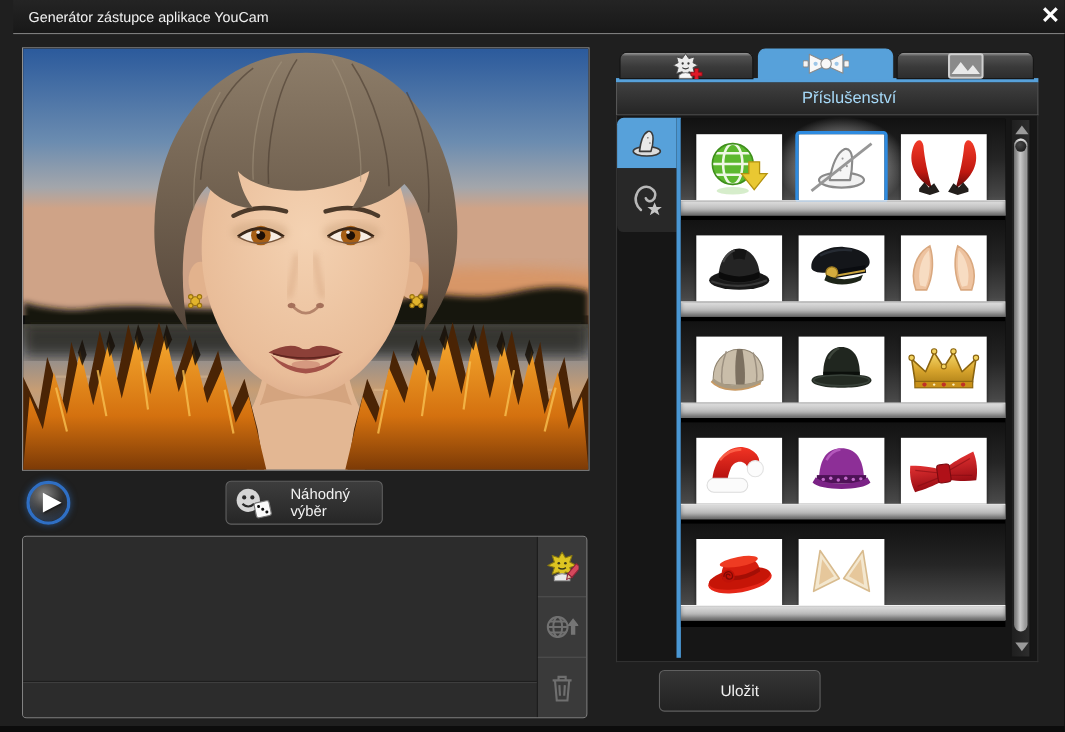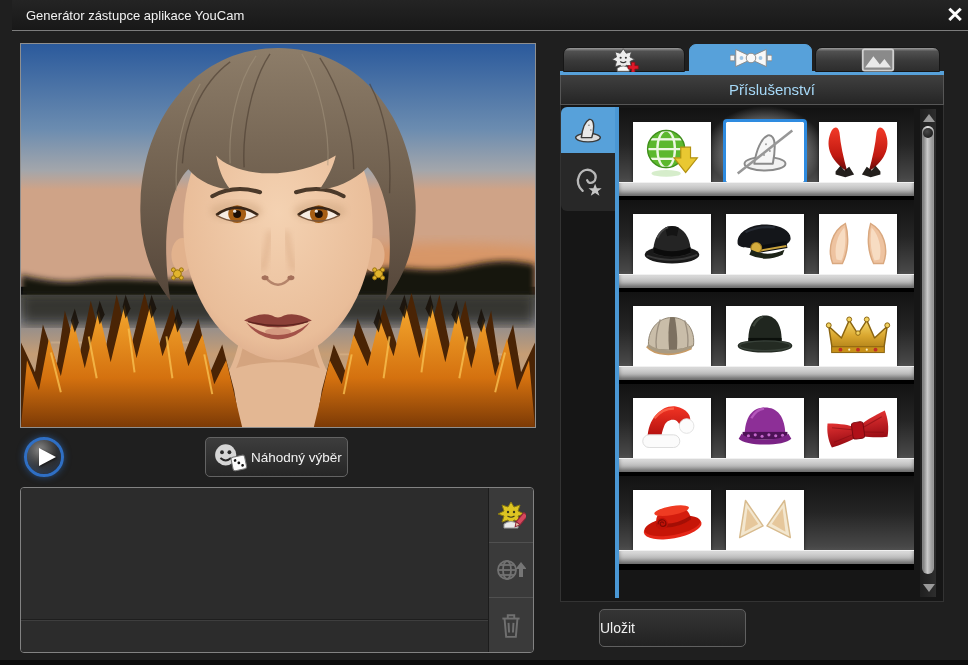--- a/index.html
+++ b/index.html
@@ -22,21 +22,21 @@
   
   .play-btn{position:absolute;left:24px;top:437px;width:40px;height:40px;border-radius:50%;
     border:3px solid #2f6fc4;cursor:pointer;
     background:radial-gradient(circle at 38% 28%,#858585,#2b2b2b 55%,#060606 92%);
     box-shadow:0 0 7px rgba(50,120,210,.55), inset 0 -5px 7px rgba(130,180,255,.22);}
   .play-tri{position:absolute;left:12px;top:8px;width:0;height:0;
     border-left:17px solid #fff;border-top:9px solid transparent;border-bottom:9px solid transparent;
     filter:drop-shadow(1px 1px 1px rgba(0,0,0,.7));}
   .random-btn{position:absolute;left:205px;top:437px;width:143px;height:40px;border-radius:5px;
     border:1px solid #636363;background:linear-gradient(#3d3d3d,#262626);cursor:pointer;
-    display:flex;align-items:center;padding-left:7px;gap:2px;color:#f2f2f2;font-size:13.5px;}
+    display:flex;align-items:center;padding-left:7px;gap:15px;color:#f2f2f2;font-size:13.5px;}
   .random-btn svg{width:36px;height:32px;flex:none;}
 
   
   .notes{position:absolute;left:20px;top:487px;width:514px;height:166px;border:1px solid #828282;
     border-radius:4px;background:#2e2e2e;display:flex;overflow:hidden;}
   .notes-main{flex:1;position:relative;background:#2c2c2c;border-right:1px solid #1c1c1c;}
   .notes-divider{position:absolute;left:0;right:0;bottom:32px;height:0;
     border-top:1px solid #1e1e1e;box-shadow:0 1px 0 #3e3e3e;}
   .notes-tools{width:44px;background:#3a3a3a;display:flex;flex-direction:column;}
   .tool{flex:1;display:flex;align-items:center;justify-content:center;cursor:pointer;}
@@ -84,21 +84,21 @@
   .sb-up{top:5px;border-bottom:8px solid #9a9a9a;}
   .sb-down{bottom:5px;border-top:8px solid #9a9a9a;}
   .sb-thumb{position:absolute;left:2px;right:2px;top:17px;bottom:23px;border-radius:8px;cursor:pointer;
     background:linear-gradient(90deg,#676767,#cacaca 45%,#868686);
     box-shadow:inset 0 2px 2px rgba(255,255,255,.5);}
   .sb-thumb::before{content:"";position:absolute;top:2px;left:50%;transform:translateX(-50%);
     width:10px;height:10px;border-radius:50%;background:radial-gradient(circle at 40% 35%,#4a4a4a,#101010);}
 
   .dlg-btn{position:absolute;top:609px;height:38px;border-radius:5px;cursor:pointer;
     background:linear-gradient(#353535,#222);border:1px solid #606060;color:#f0f0f0;
-    font-size:14px;display:flex;align-items:center;justify-content:flex-start;}
+    font-size:14px;display:flex;align-items:center;justify-content:center;}
   .btn-save{left:599px;width:147px;}
   .btn-reset{left:757px;width:146px;}
   .bottom-edge{position:absolute;left:0;bottom:0;width:968px;height:5px;background:#0c0c0c;}
   .hidden-defs{position:absolute;width:0;height:0;overflow:hidden;}
 </style>
 </head>
 <body>
 
 <svg class="hidden-defs" aria-hidden="true">
   <defs>

